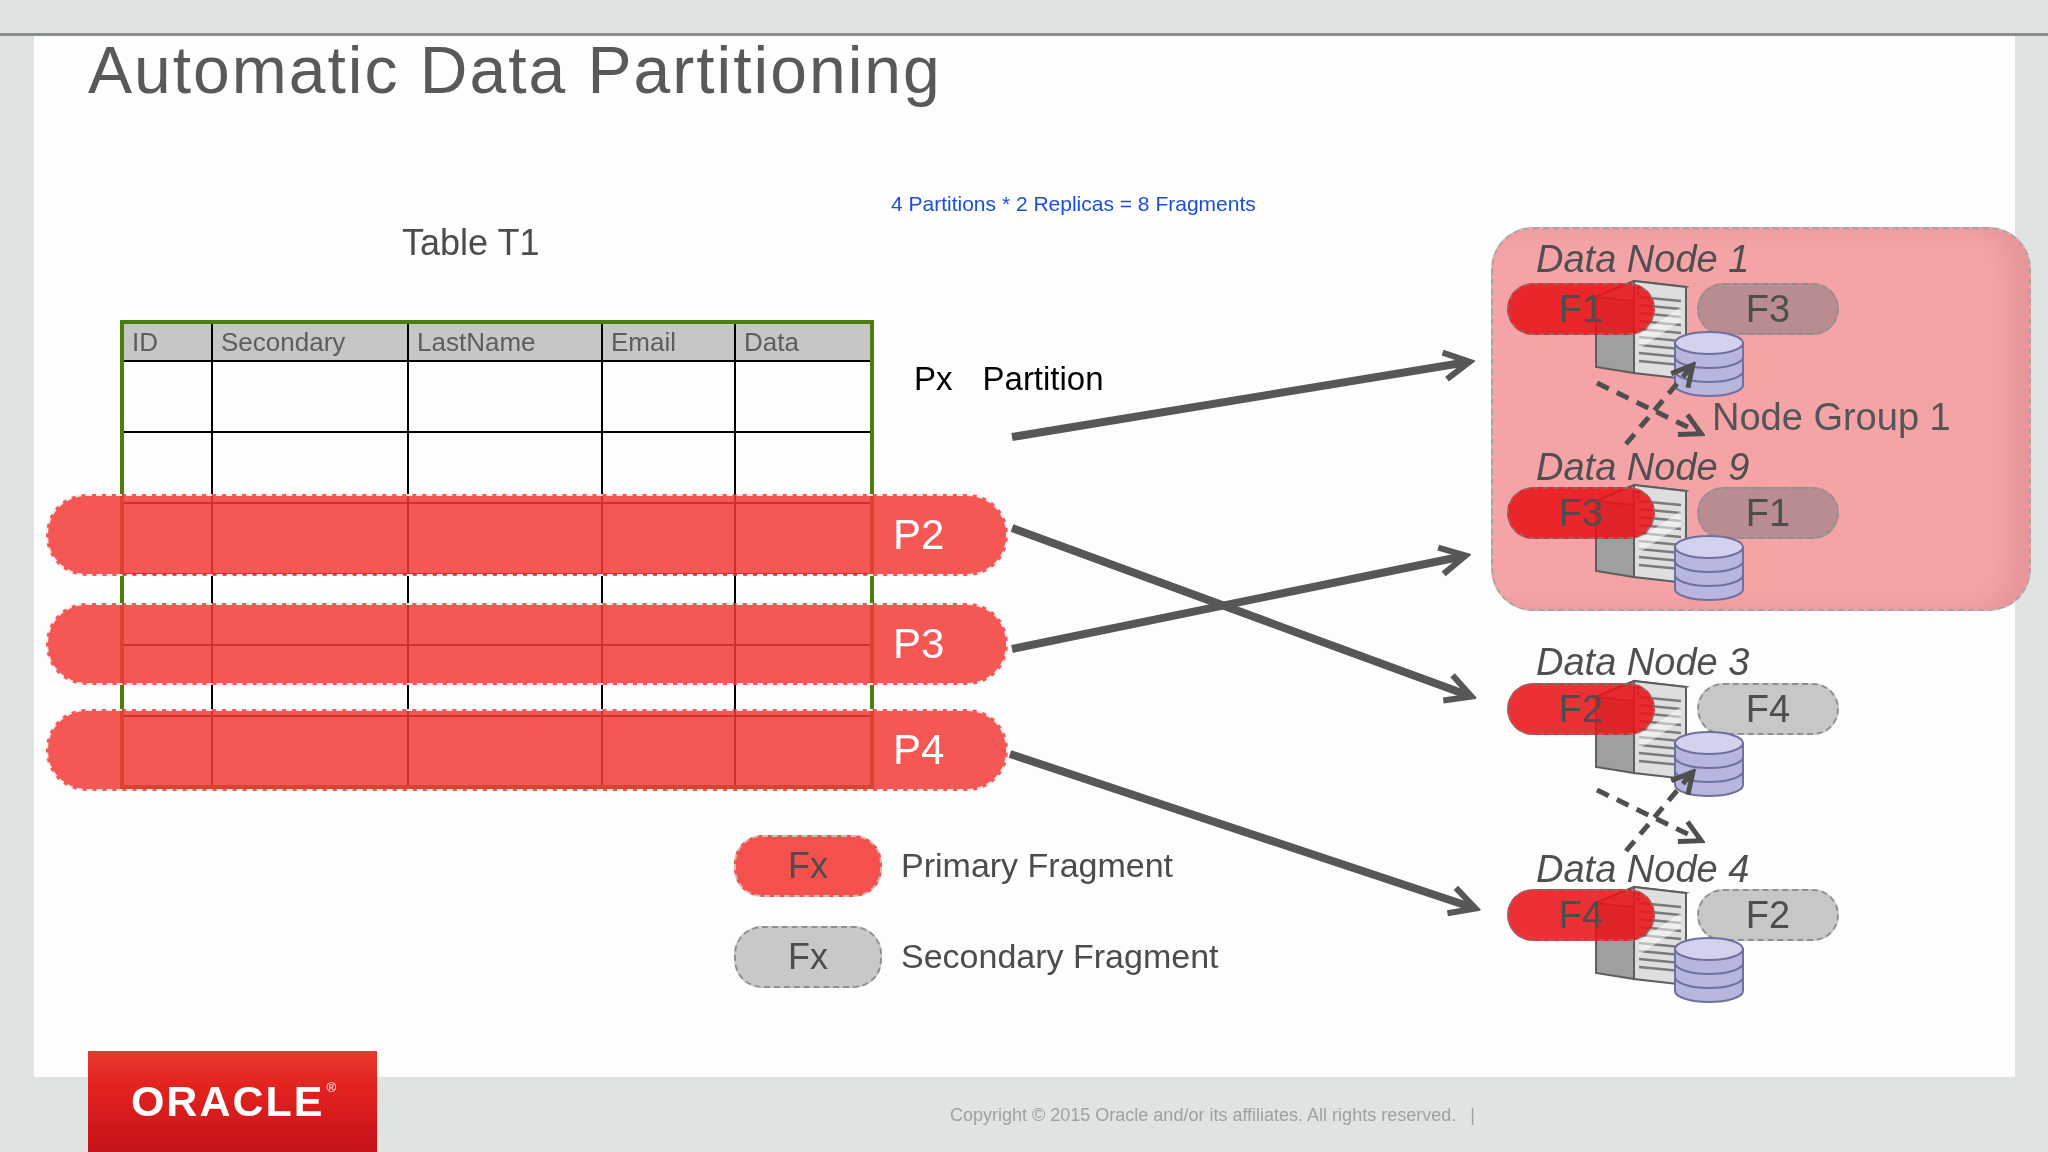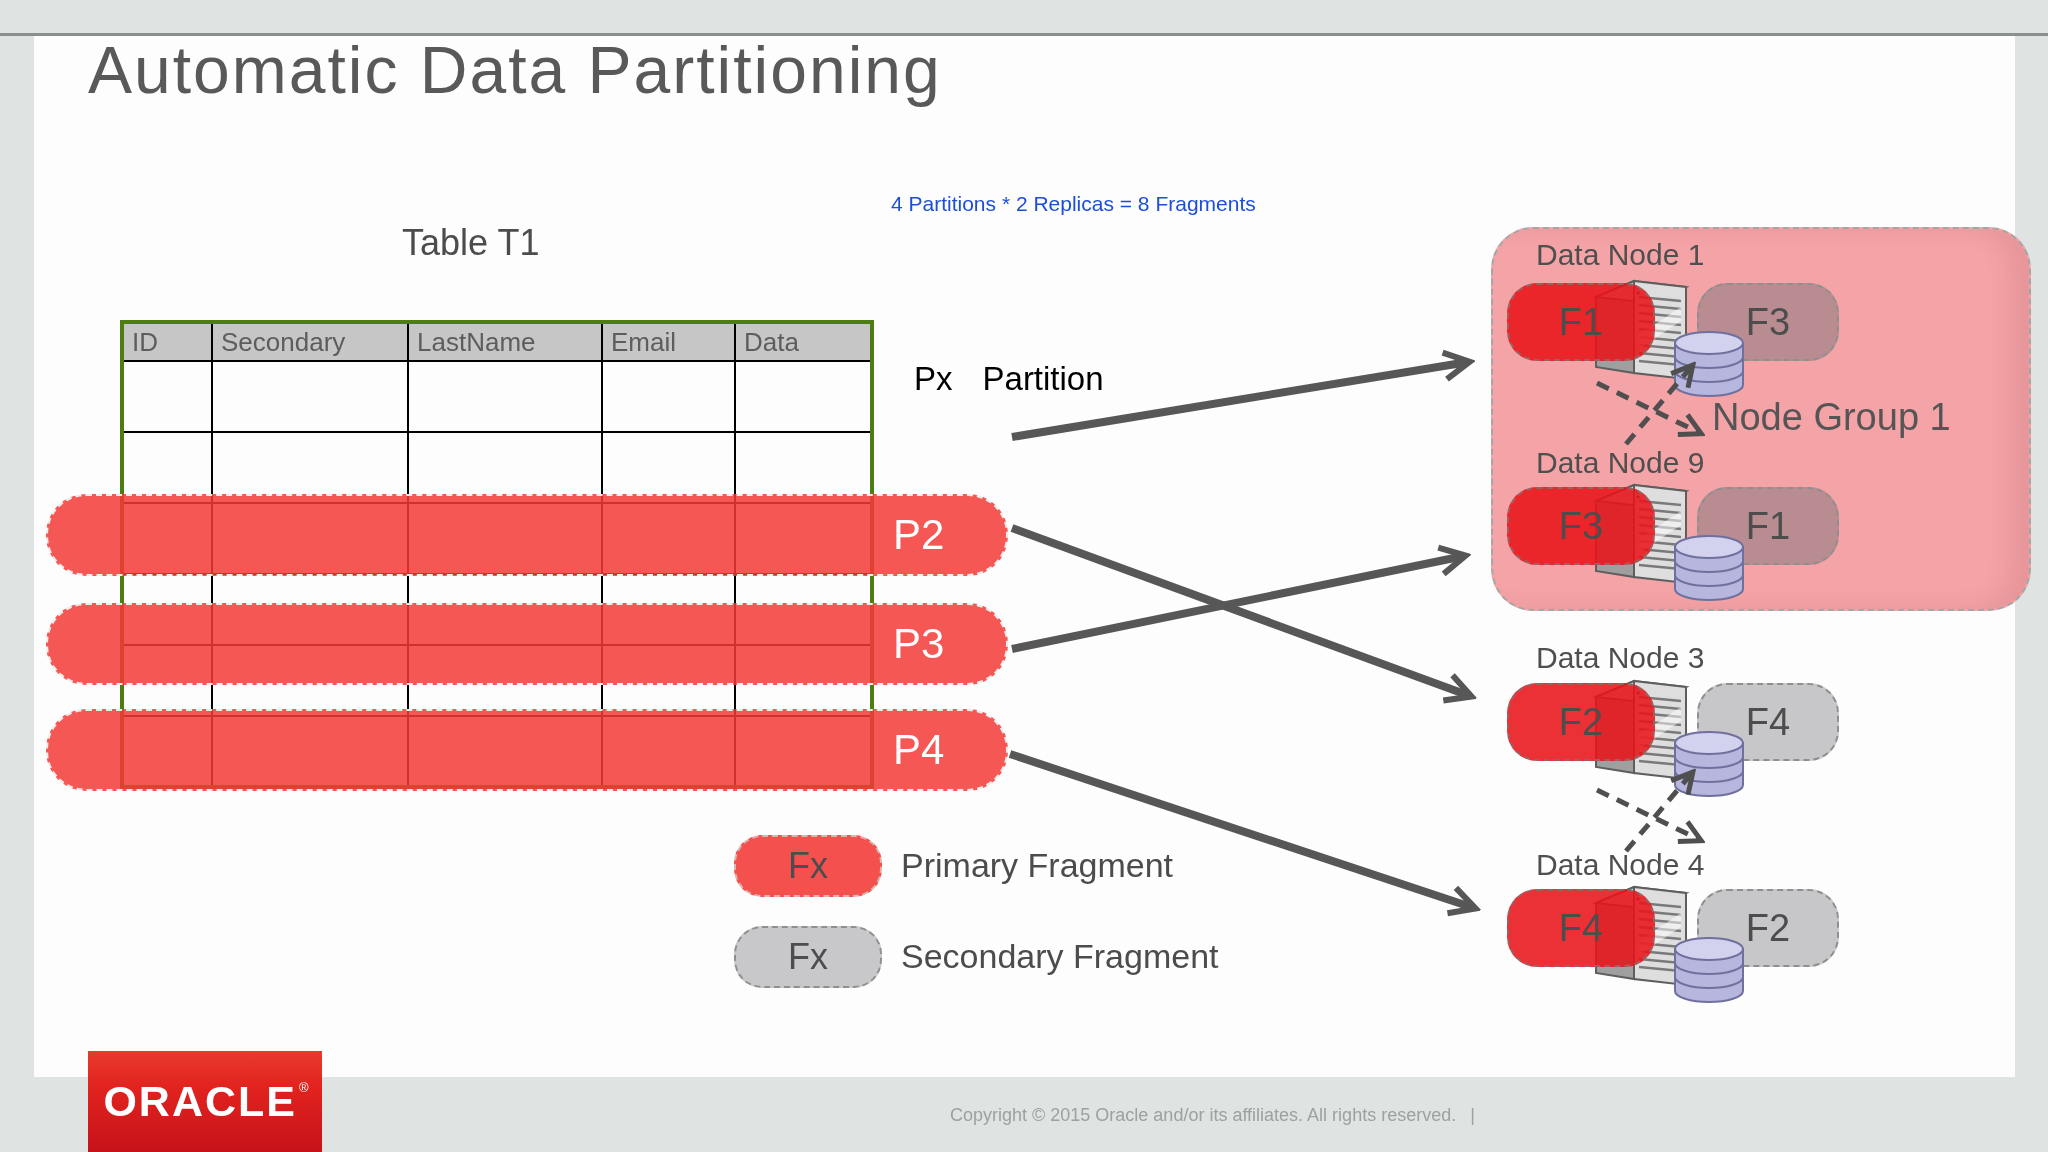--- a/index.html
+++ b/index.html
@@ -34,44 +34,44 @@
   }
   .px-key{position:absolute;left:914px;top:360px;font-size:33px;color:#000000;white-space:nowrap;}
   .px-key .gap{display:inline-block;width:30px;}
 
   .group-box{
     position:absolute;left:1491px;top:227px;width:540px;height:384px;border-radius:42px;
     background:#f4a3a6;border:2px dashed #a5a5a5;
     box-shadow:inset -20px 0 22px rgba(120,40,50,0.10);
   }
   .group-label{position:absolute;left:1712px;top:396px;font-size:38px;color:#555;white-space:nowrap;}
-  .dn-label{position:absolute;font-size:30px;color:#4f4f4f;white-space:nowrap;}
+  .dn-label{position:absolute;font-size:38px;color:#4f4f4f;white-space:nowrap;font-style:italic;}
   .frag{
-    position:absolute;width:148px;height:78px;border-radius:30px;
+    position:absolute;width:148px;height:52px;border-radius:30px;
     display:flex;align-items:center;justify-content:center;
     font-size:38px;color:#4d4d4d;
   }
   .frag.red{background:rgba(233,20,26,0.88);border:2px dashed #9b6060;}
   .frag.gray{width:142px;background:#c7c6c8;border:2px dashed #8f8f8f;}
   .frag.gray.in-group{background:rgba(148,126,132,0.62);}
   .icon{position:absolute;}
   .overlay{position:absolute;left:0;top:0;width:2048px;height:1152px;pointer-events:none;}
 
   .legend-box{
     position:absolute;left:734px;width:148px;height:62px;border-radius:28px;
     display:flex;align-items:center;justify-content:center;font-size:36px;color:#4d4d4d;
   }
   .legend-box.red{background:#f4514e;border:2px dashed #d9b5b2;top:835px;}
   .legend-box.gray{background:#c8c7c9;border:2px dashed #8f8f8f;top:926px;}
   .legend-text{position:absolute;left:901px;font-size:34px;color:#4c4c4c;white-space:nowrap;}
   .legend-text.primary{top:846px;}
   .legend-text.secondary{top:937px;}
 
   .oracle-box{
-    position:absolute;left:88px;top:1051px;width:234px;height:101px;
+    position:absolute;left:88px;top:1051px;width:289px;height:101px;
     background:linear-gradient(180deg,#e93a2e 0%,#e2231f 35%,#c6121a 100%);
     display:flex;align-items:center;justify-content:center;
   }
   .oracle-word{color:#fff;font-size:43px;font-weight:bold;letter-spacing:2px;}
   .oracle-reg{color:#fff;font-size:13px;vertical-align:top;position:relative;top:-14px;left:2px;}
   .copyright{position:absolute;left:950px;top:1105px;font-size:18px;color:#9ca2a1;white-space:nowrap;}
   .copyright .pipe{margin-left:14px;}
 </style>
 </head>
 <body>

